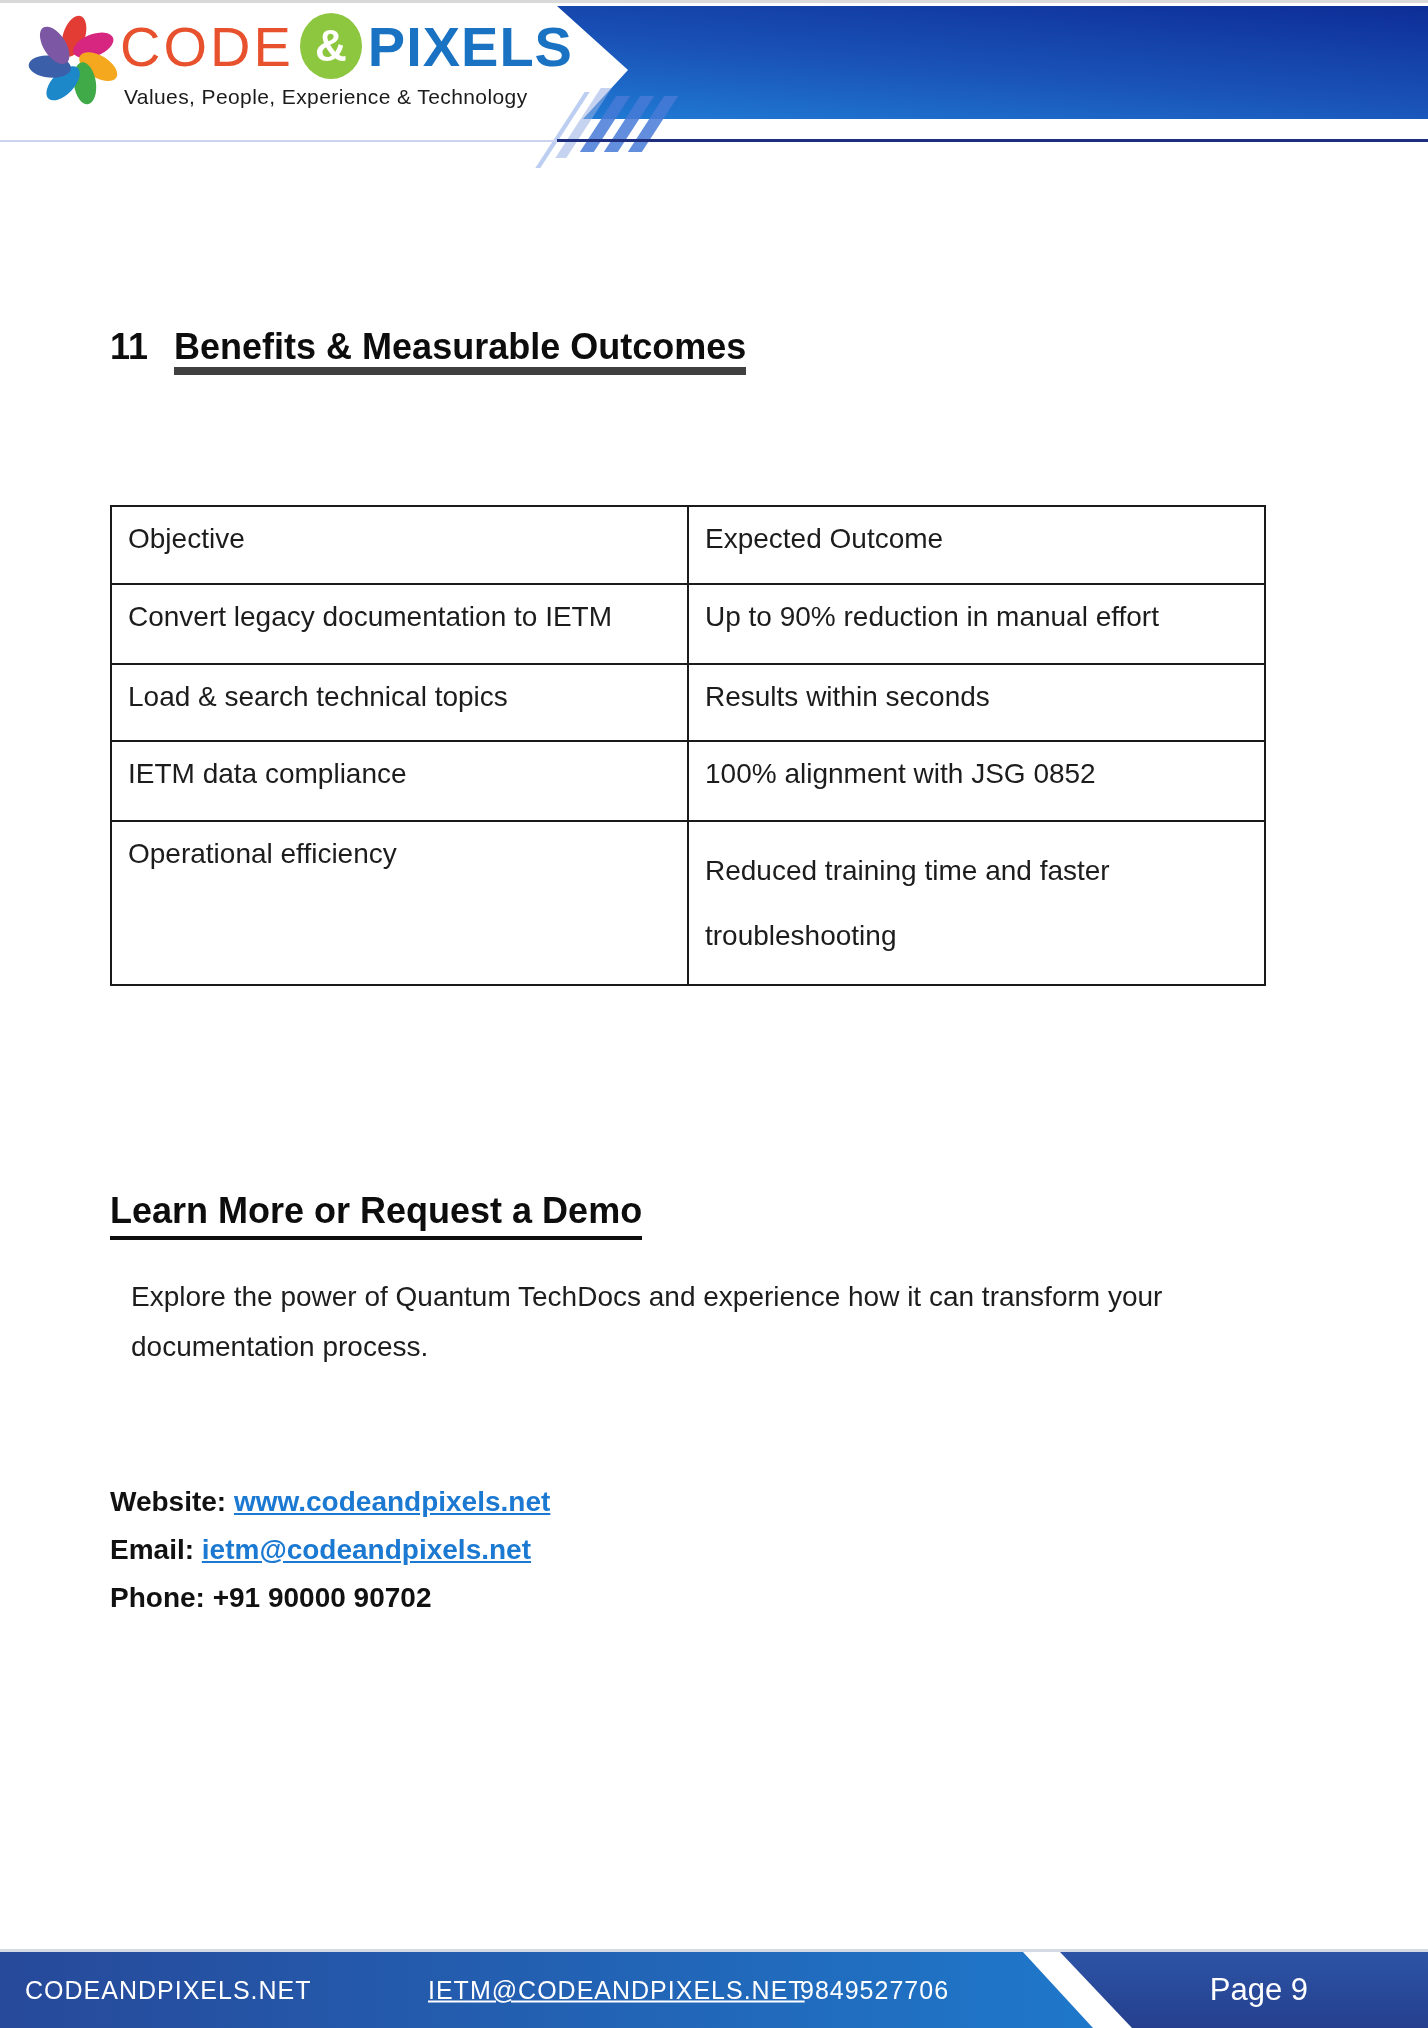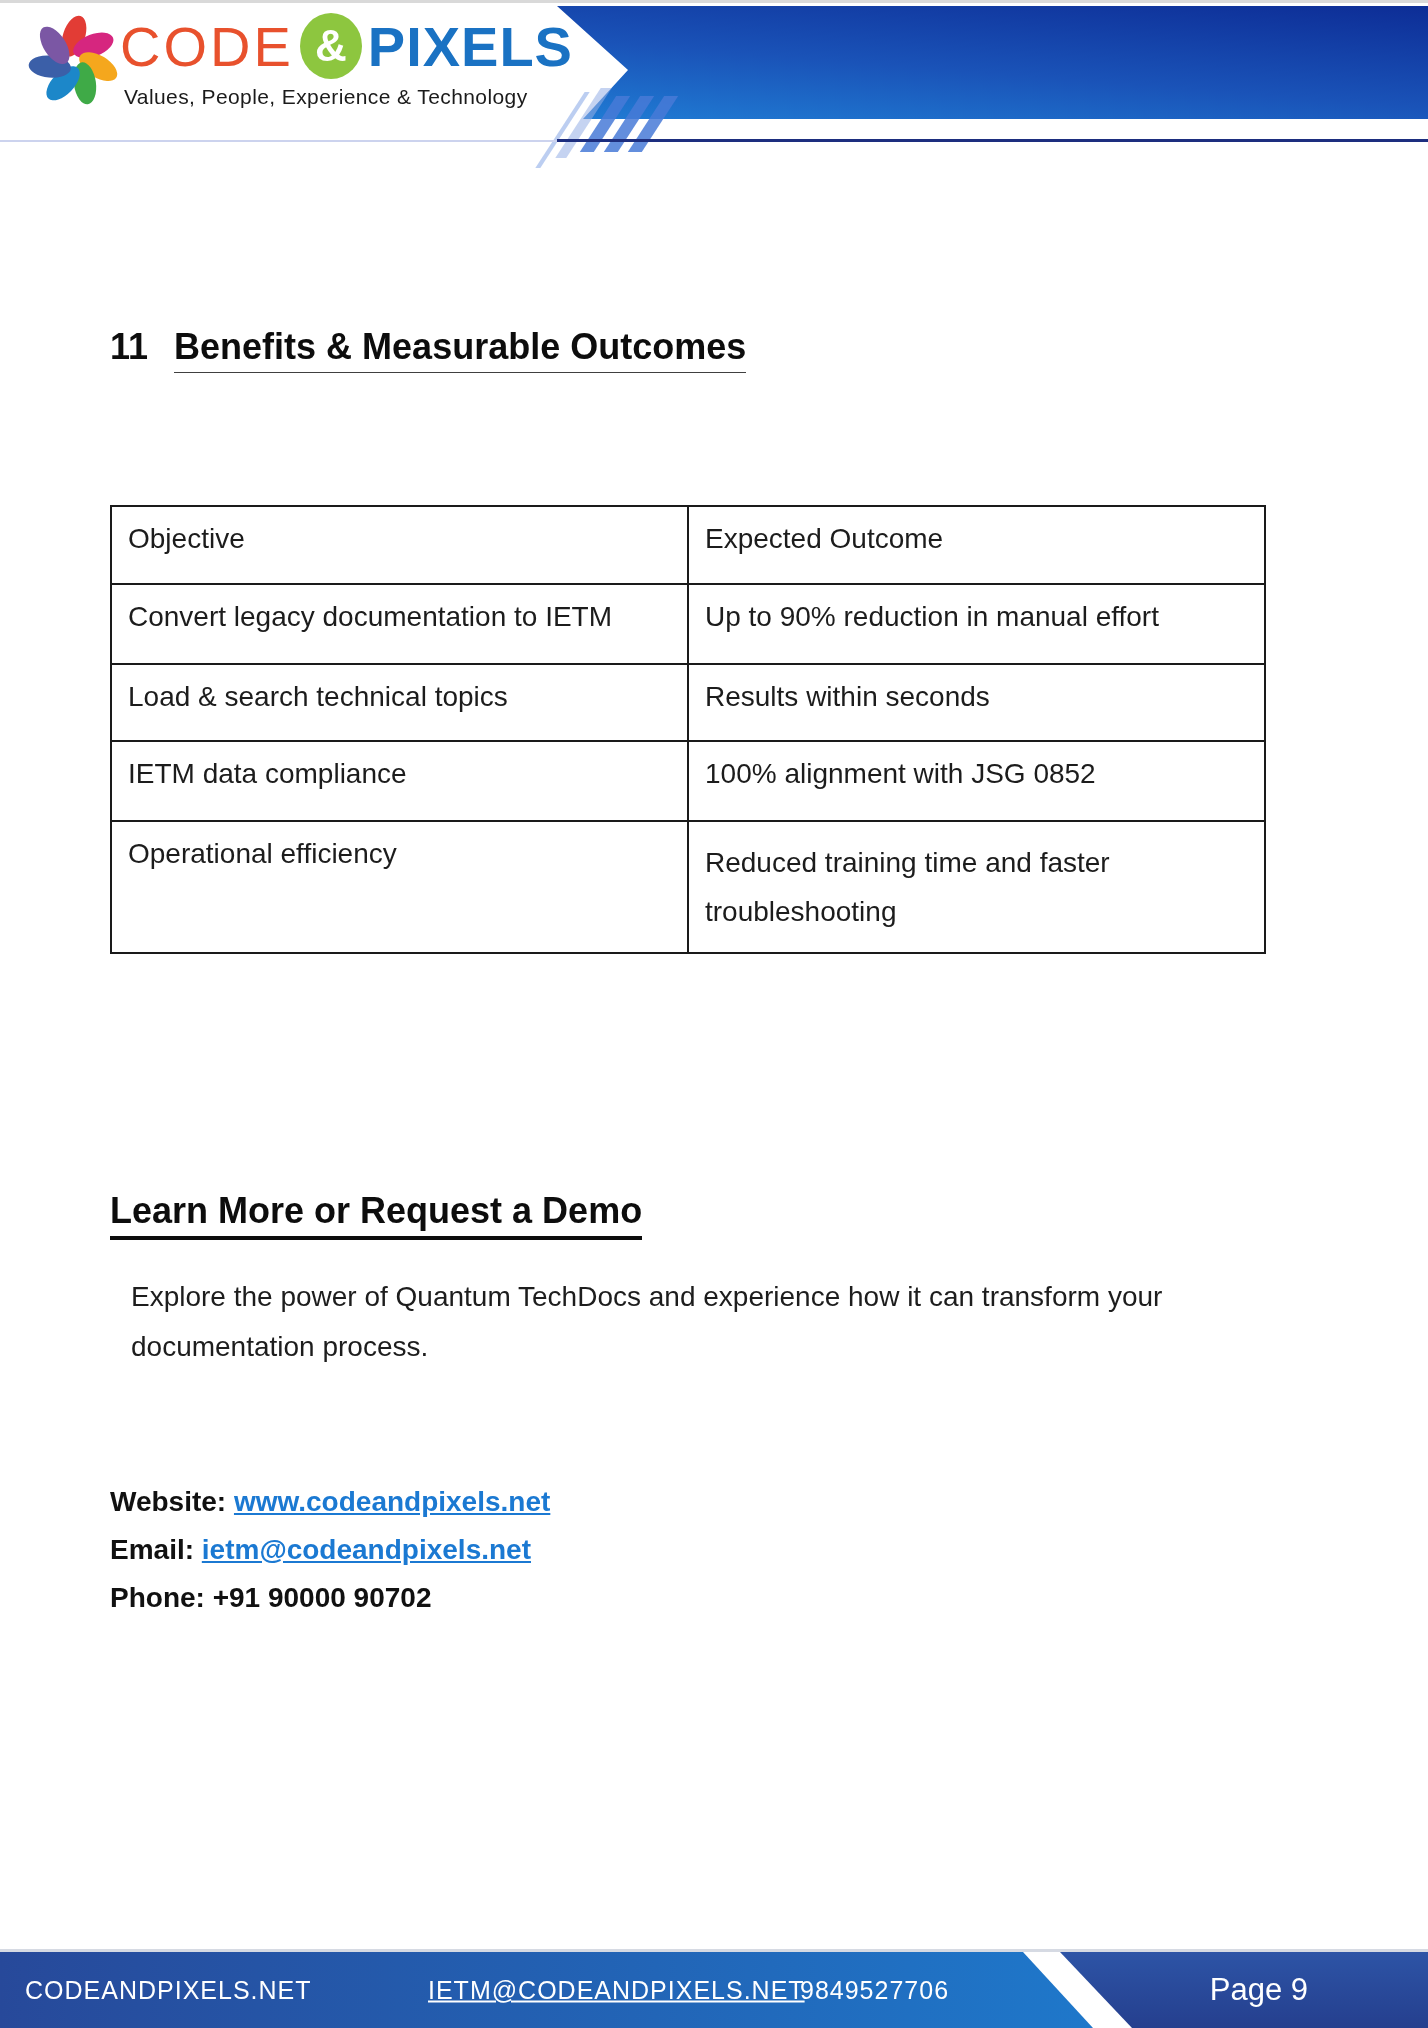--- a/index.html
+++ b/index.html
@@ -31,33 +31,33 @@
   .logo-code   { font-size:56px; color:#e8512d; letter-spacing:3px; font-weight:500; }
   .logo-amp    { width:62px; height:66px; border-radius:50%; background:#8dc63f; color:#ffffff;
                  font-size:44px; font-weight:700; display:flex; align-items:center; justify-content:center;
                  margin:0 6px; }
   .logo-pixels { font-size:56px; color:#1a72c3; font-weight:800; letter-spacing:1px; }
   .logo-tagline{ font-size:21px; color:#1b1b1b; font-weight:500; letter-spacing:.4px; margin-top:6px; padding-left:4px; }
 
   
   .sec-title { position:absolute; top:326px; left:110px; font-size:36px; font-weight:800; color:#0d0d0d; }
   .sec-num  { margin-right:26px; }
-  .sec-text { border-bottom:1px solid #404040; padding-bottom:5px; }
+  .sec-text { border-bottom:8px solid #404040; }
 
   
   .benefits-table { position:absolute; top:505px; left:110px; width:1156px;
                     border-collapse:collapse; font-size:28px; color:#1c1c1c; }
   .benefits-table td { border:2px solid #1a1a1a; text-align:left; vertical-align:top;
                        padding:16px 16px; font-weight:400; width:50%; }
   .row-h  { height:78px; }
   .row-1  { height:80px; }
   .row-2  { height:77px; }
   .row-3  { height:80px;border-radius:7px; }
   .row-4  { height:132px; }
-  .justify-cell { text-align:justify; line-height:49px;border-radius:8px; }
+  .justify-cell { text-align:justify; line-height:65px;border-radius:8px; }
 
   
   .h2 { position:absolute; top:1190px; left:110px; font-size:36px; font-weight:800; color:#0d0d0d; }
   .h2 span { border-bottom:4px solid #0d0d0d; padding-bottom:5px; }
   .para { position:absolute; top:1272px; left:110px; width:1200px;
           font-size:28px; line-height:50px; color:#1d1d1d;margin-left:21px; }
 
   
   .contact { position:absolute; top:1478px; left:110px; font-size:28px; font-weight:700;
              line-height:48px; color:#111111; }

